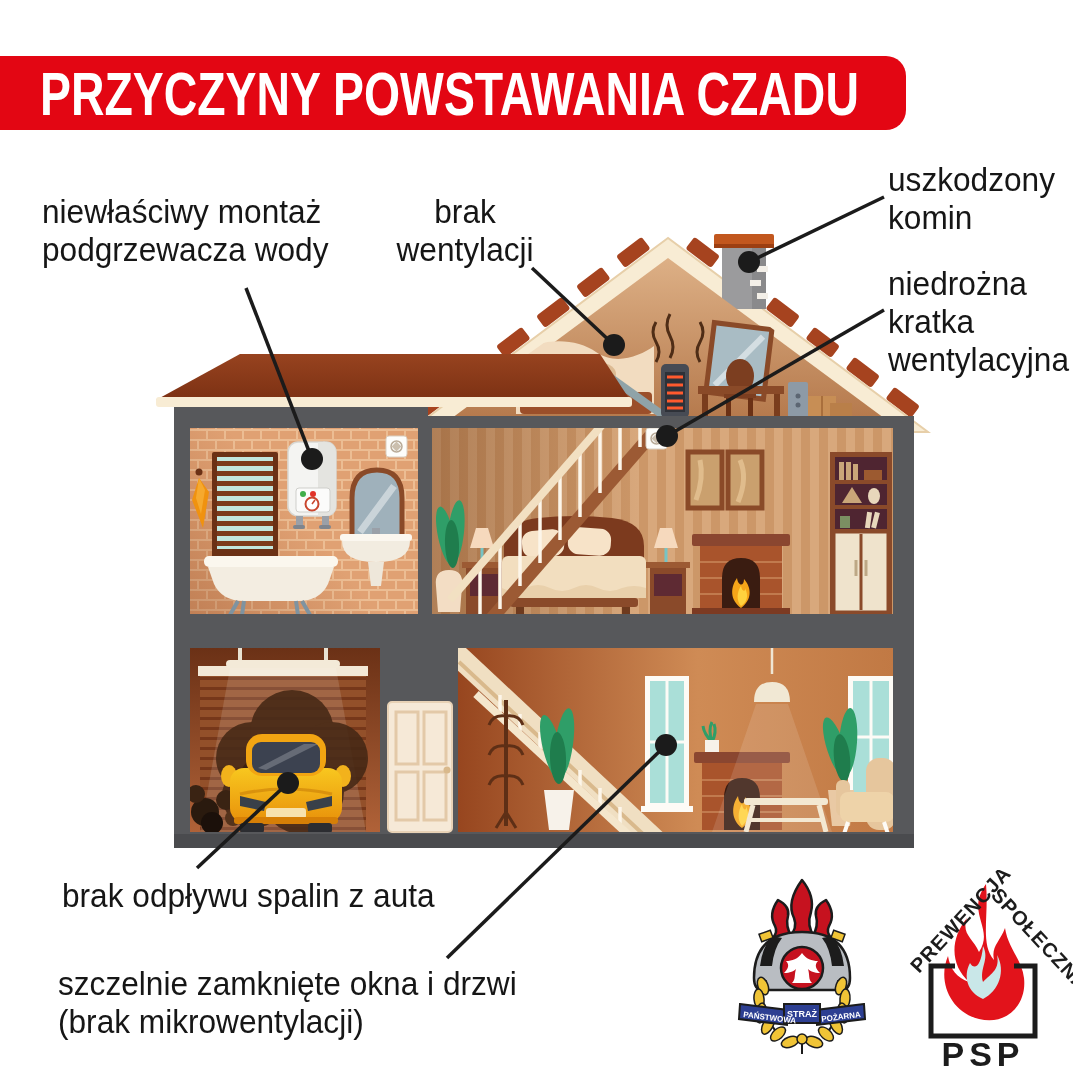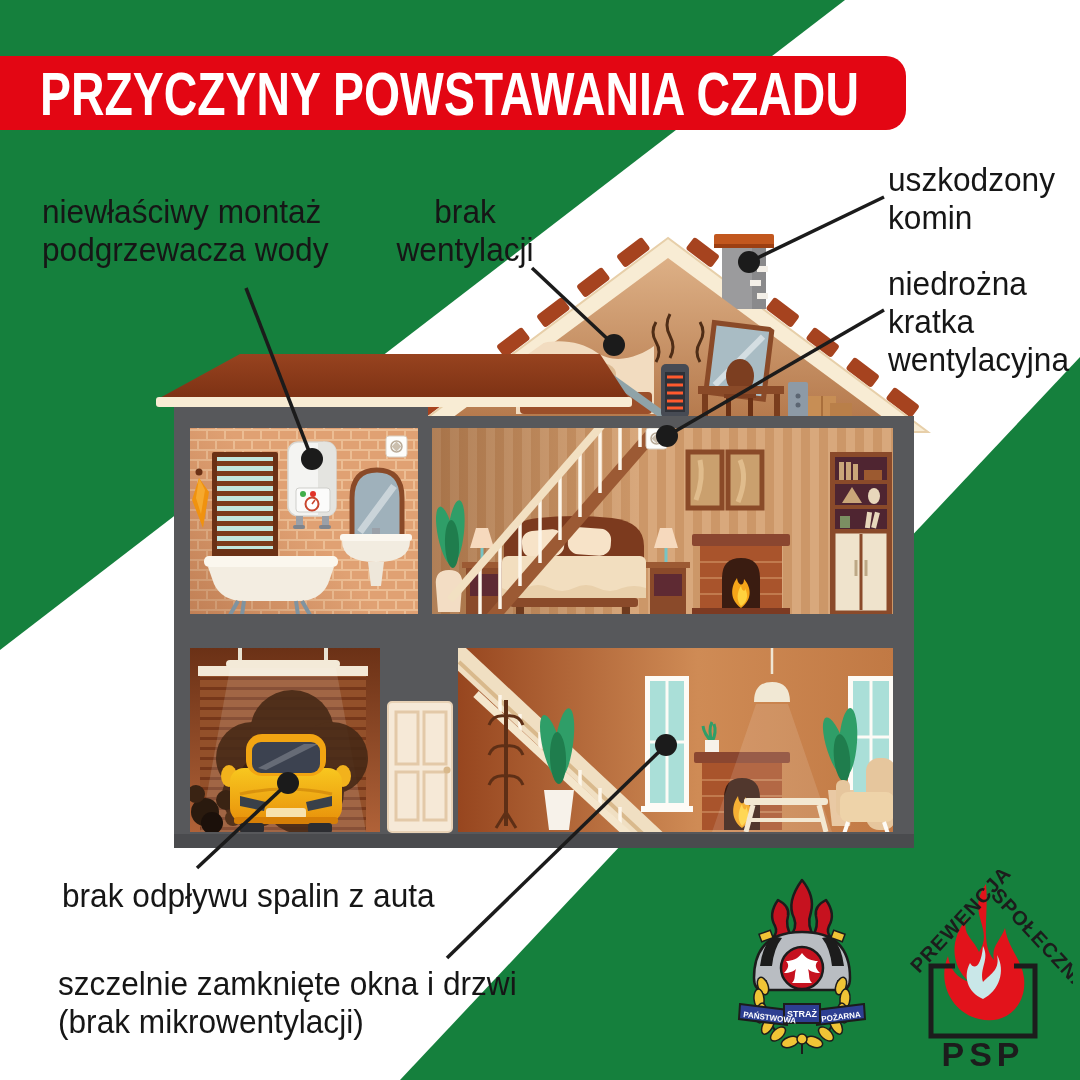--- a/index.html
+++ b/index.html
@@ -1,18 +1,18 @@
 <!DOCTYPE html>
 <html><head>
 <meta charset="utf-8">
 <style>
   html,body{margin:0;padding:0;background:#9aa0a0;}
   #stage{
     position:relative;width:1080px;height:1080px;overflow:hidden;
-    background:#15803d;
+    background:#ffffff;
     font-family:"Liberation Sans", sans-serif;
   }
   svg{display:block;}
   .abs{position:absolute;}
   
   .banner{
     position:absolute;left:-22px;top:56px;width:928px;height:74px;
     background:#e30613;border-radius:20px;
     display:flex;align-items:center;
   }

